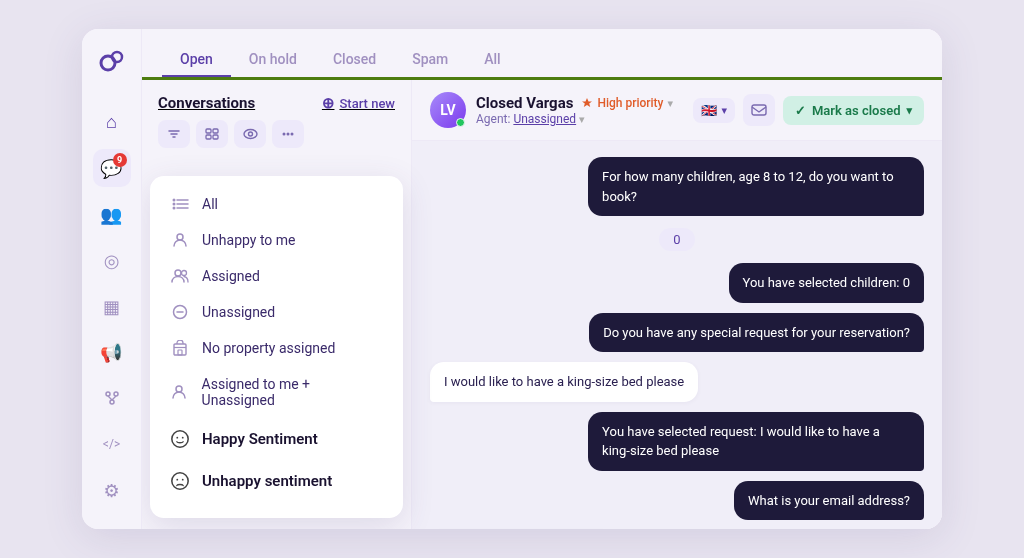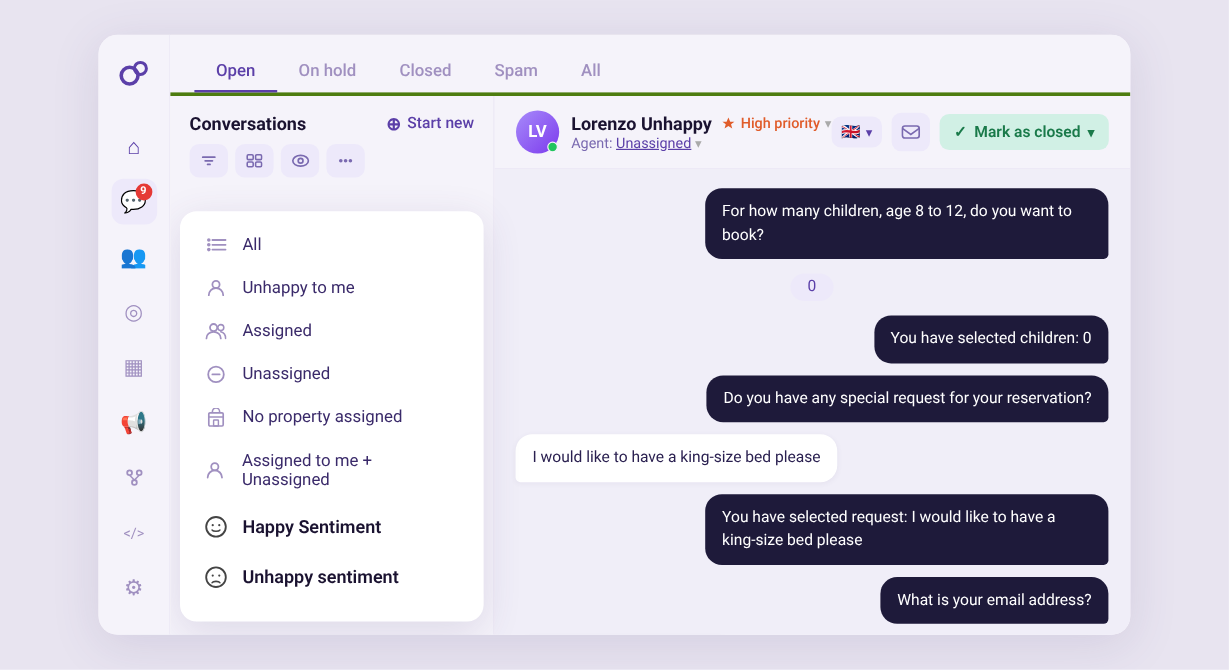--- a/index.html
+++ b/index.html
@@ -110,20 +110,21 @@
       border-right: 1px solid #ede9f6;
       display: flex;
       flex-direction: column;
       position: relative;
     }
     .conv-header {
       display: flex;
       align-items: flex-start;
       justify-content: space-between;
       padding: 14px 16px 8px 16px;
+      text-decoration: underline;
     }
     .conv-title {
       font-size: 15px;
       font-weight: 700;
       color: #1a1230;
     }
     .start-new-btn {
       display: flex;
       align-items: center;
       gap: 5px;
@@ -539,21 +540,21 @@
       <div class="chat-panel">
 
         <div class="chat-header">
           <div class="chat-header-left">
             <div class="avatar">
               LV
               <span class="online-dot"></span>
             </div>
             <div>
               <div style="display:flex;align-items:center;gap:8px;">
-                <span class="chat-user-name">Lorenzo Unhappy</span>
+                <span class="chat-user-name">Closed Vargas</span>
                 <span class="priority-badge">
                   <svg width="12" height="12" viewBox="0 0 12 12" fill="none">
                       <path d="M6 1l1.5 3.5H11l-2.8 2 1 3.5L6 8 2.8 10l1-3.5L1 4.5h3.5z" fill="#e05c2a"></path>
                     </svg>
                   <span>High priority</span>
                   <span style="color:#aaa;font-size:11px;">▾</span>
                 </span>
               </div>
               <div class="chat-agent">
                 <span>Agent:</span>

